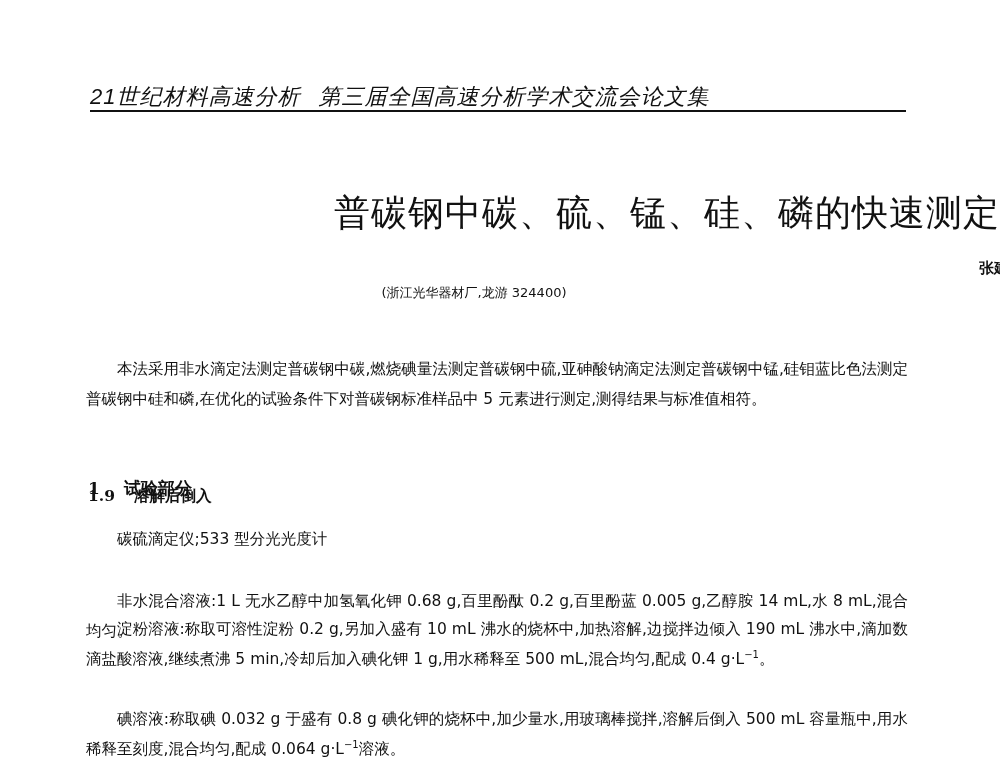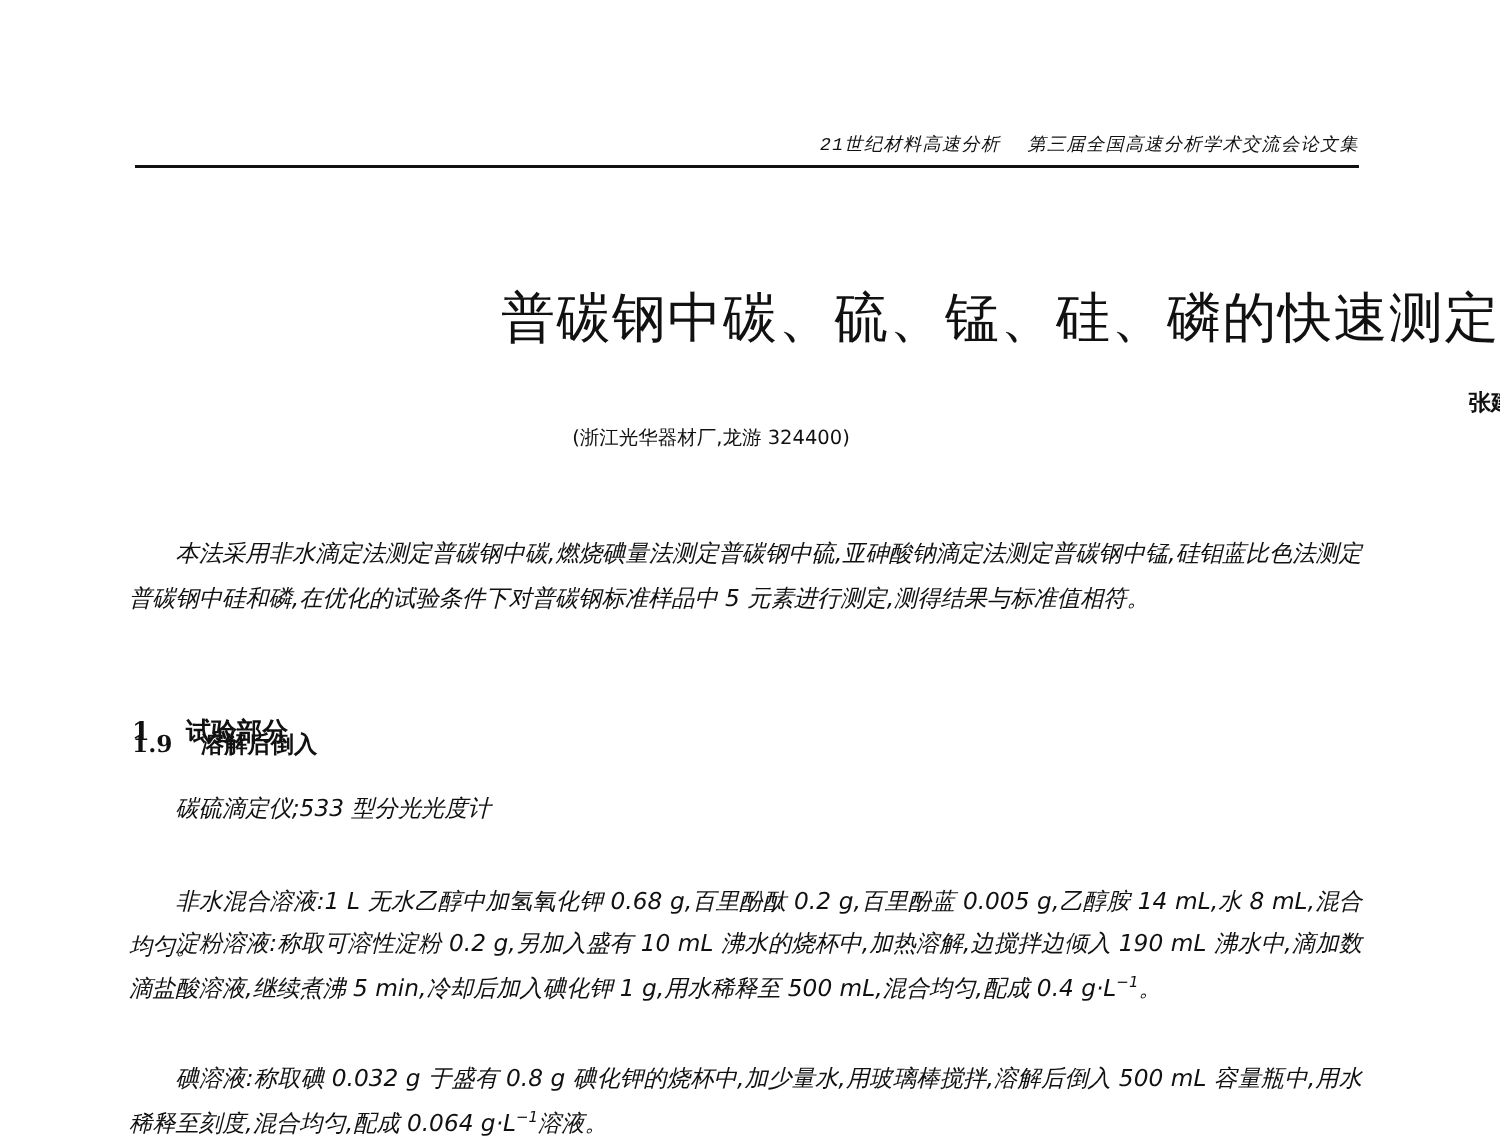--- a/index.html
+++ b/index.html
@@ -13,26 +13,26 @@
       overflow: hidden;
       position: relative;
       color: #111111;
       font-family: "DejaVu Serif", "Liberation Serif", serif;
     }
     .running-header {
       position: absolute;
       left: 90px;
       top: 86px;
       width: 816px;
-      text-align: right;
-      font-size: 12px;
+      text-align: left;
+      font-size: 22px;
       font-style: italic;
       letter-spacing: 1px;
       line-height: 22px;
-      font-family: Liberation Mono, monospace;
+      font-family: Liberation Sans, sans-serif;
     }
     .running-header .gap { display: inline-block; width: 18px; }
     .header-rule {
       position: absolute;
       left: 90px;
       top: 110px;
       width: 816px;
       height: 0;
       border-top: 2px solid #111;
     }
@@ -72,21 +72,20 @@
     }
     .para {
       position: absolute;
       left: 86px;
       width: 822px;
       font-size: 15.5px;
       line-height: 30px;
       text-align: justify;
       text-indent: 2em;
       font-family: "DejaVu Sans", "Liberation Sans", sans-serif;
-      font-style: italic;
     }
     .abstract { top: 338px; }
     .section-h1 {
       position: absolute;
       left: 88px;
       top: 440px;
       font-family: "DejaVu Sans", "Liberation Sans", sans-serif;
       font-weight: bold;
       font-size: 17px;
       line-height: 24px;

